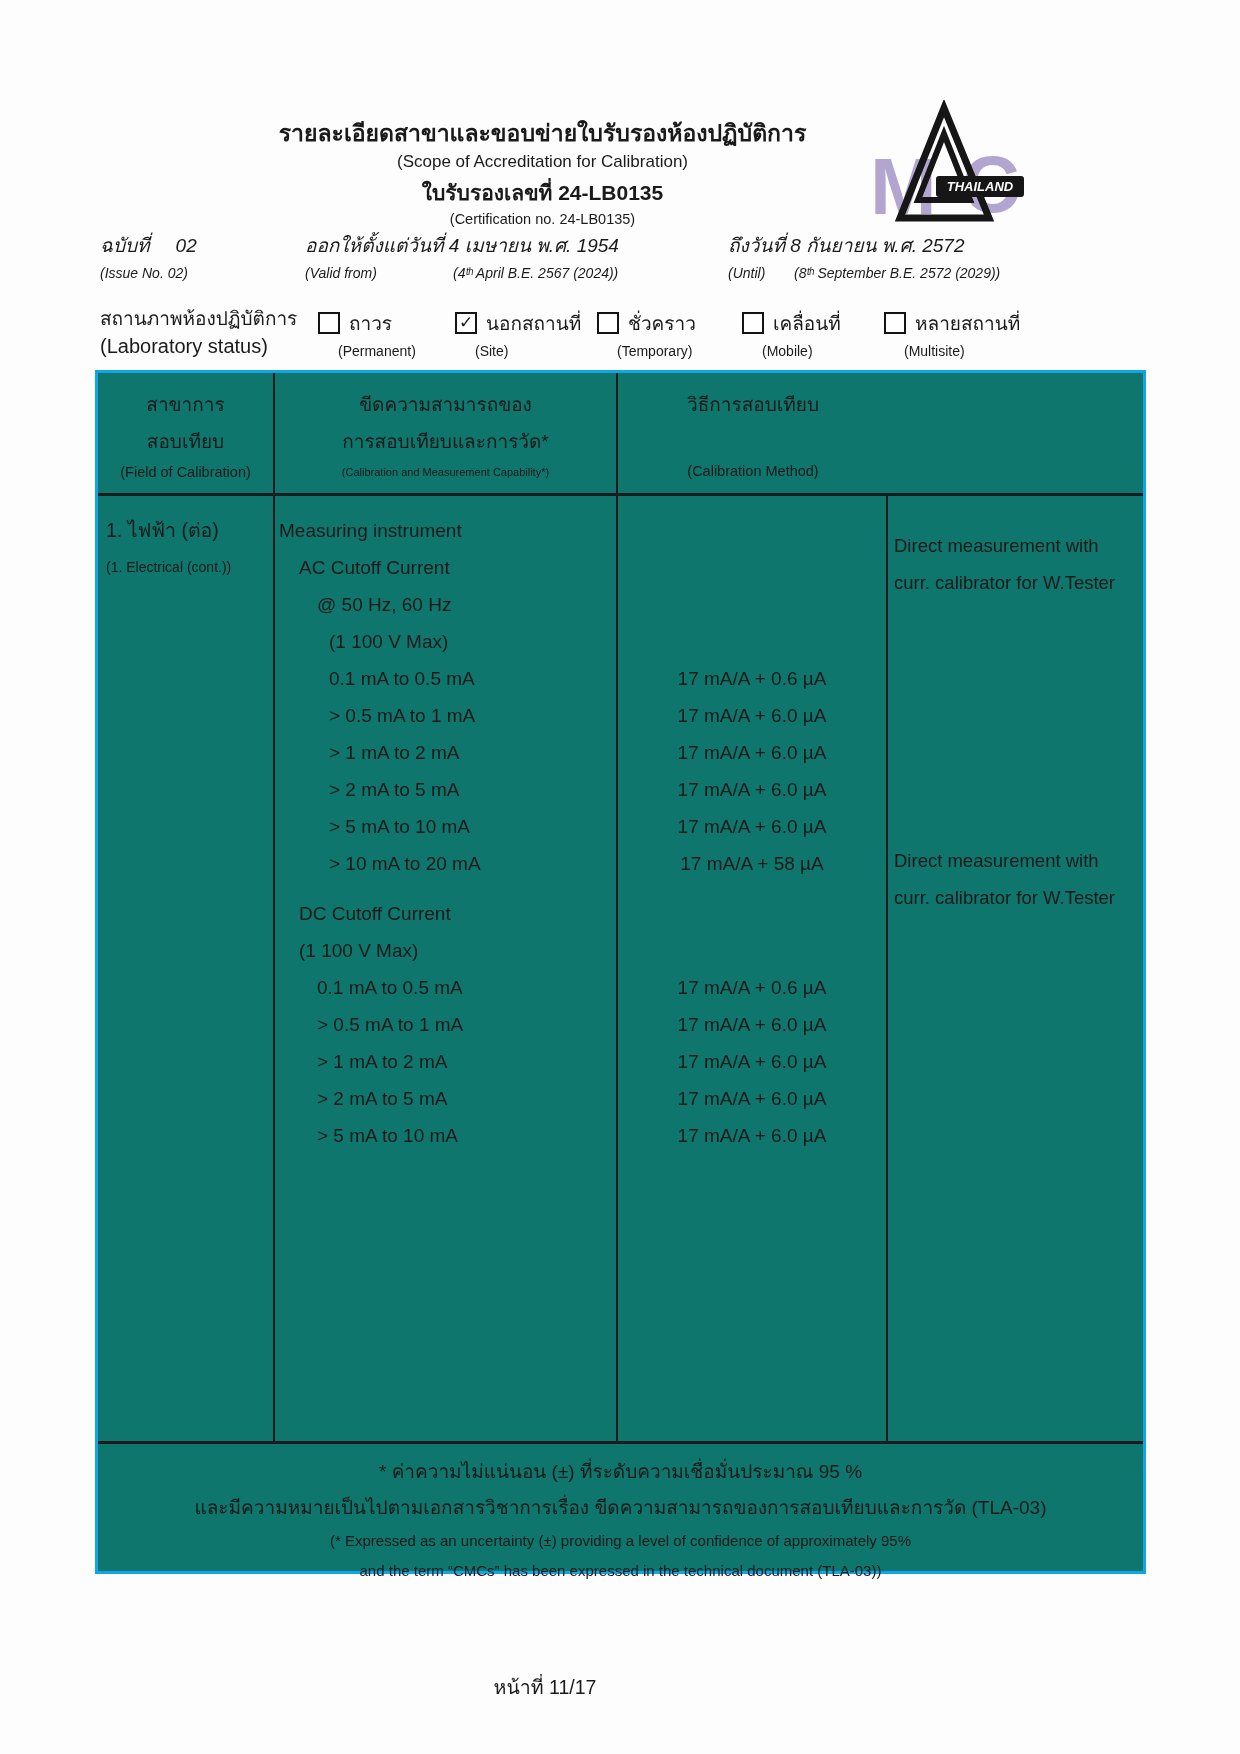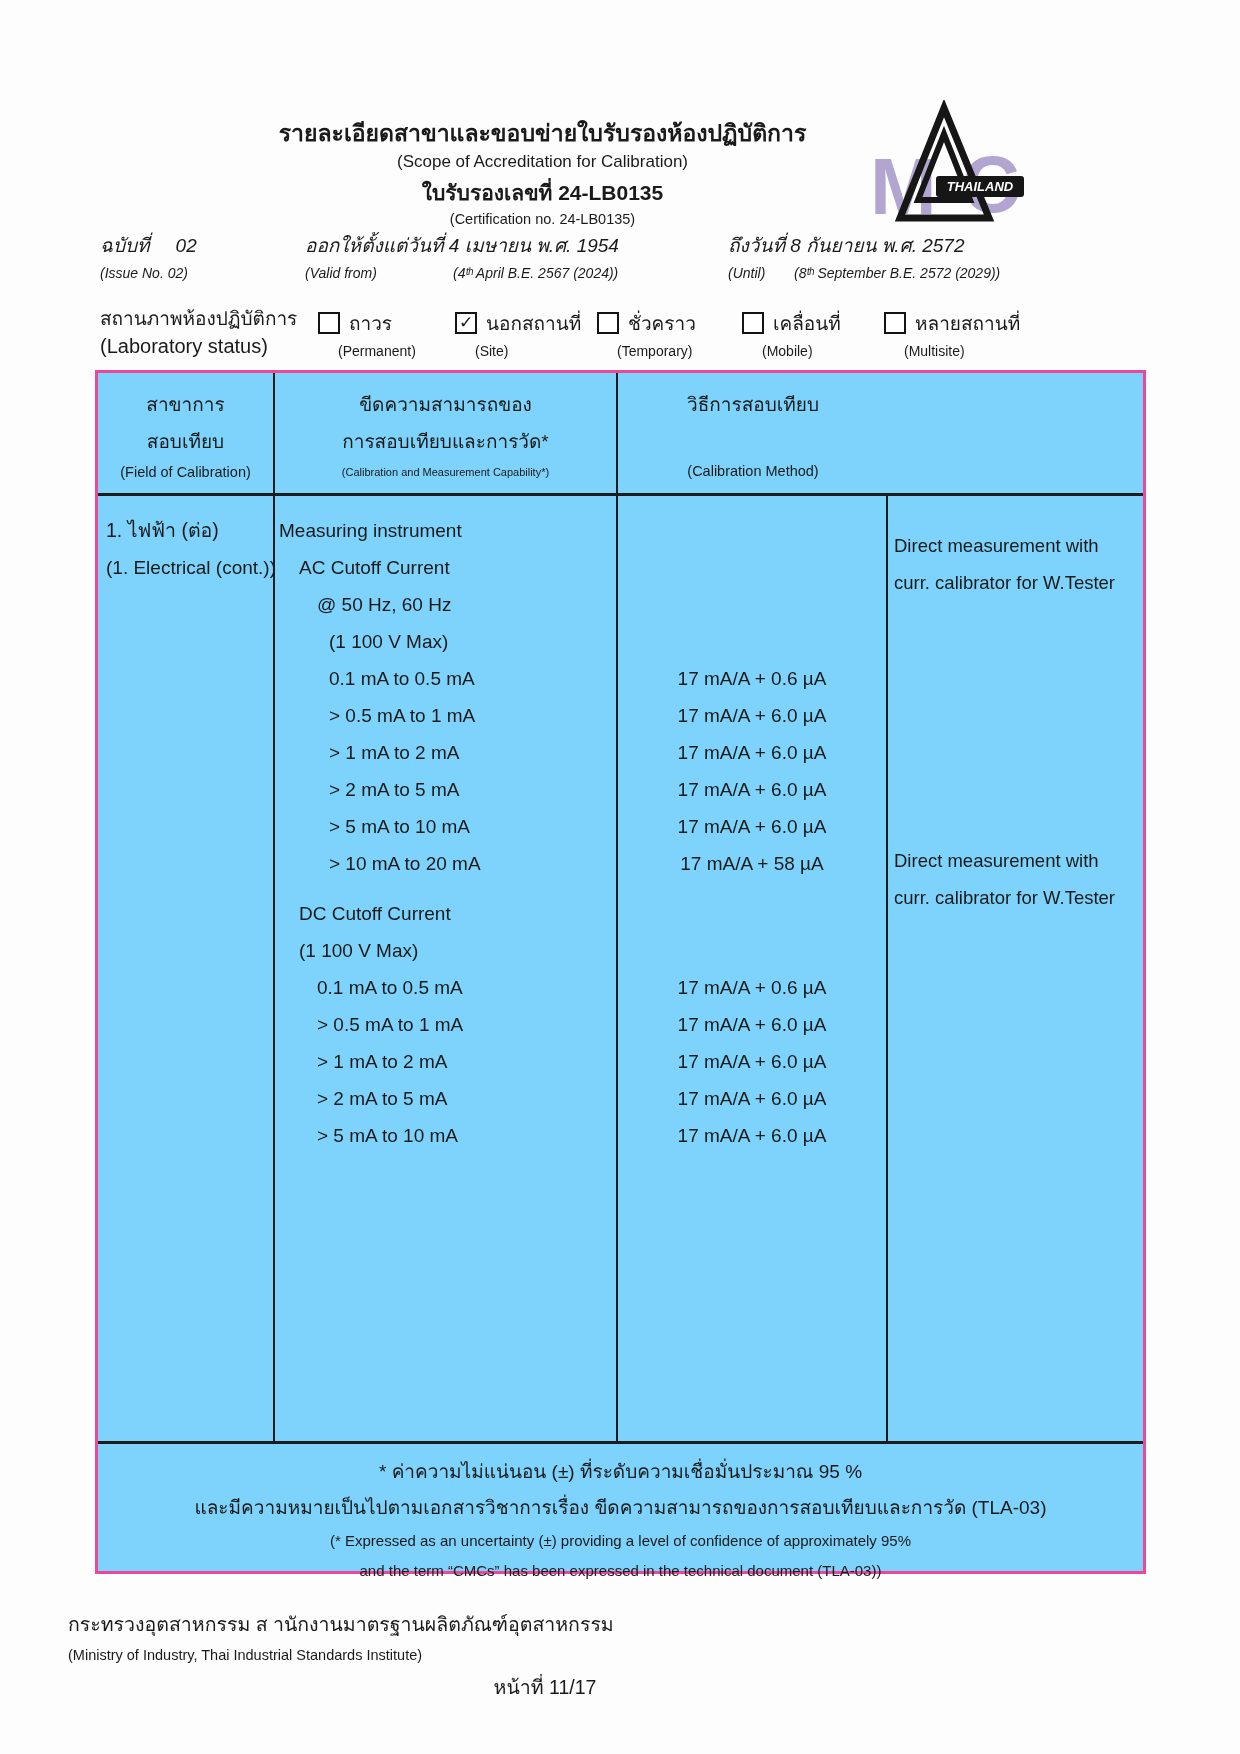--- a/index.html
+++ b/index.html
@@ -38,37 +38,37 @@
   .chk-group{position:absolute;top:308px;}
   .chk-row{display:flex;align-items:center;}
   .chk-box{
     width:18px;height:18px;border:2.5px solid #141414;background:#fff;
     display:inline-flex;align-items:center;justify-content:center;
     font-size:17px;font-weight:bold;line-height:18px;flex:0 0 auto;
   }
   .chk-th{font-size:19px;margin-left:9px;white-space:nowrap;}
   .chk-en{font-size:14px;margin-top:5px;margin-left:20px;white-space:nowrap;}
   
-  .table{position:absolute;left:95px;top:370px;width:1045px;border:3px solid #ec4899;background:#7dd3fc;}
+  .table{position:absolute;left:95px;top:370px;width:1045px;border:3px solid #0ea5e9;background:#0f766e;}
   .thead{display:grid;grid-template-columns:177px 343px 270px 1fr;height:120px;border-bottom:3px solid #1c1c1c;}
   .hcell{
     border-right:2px solid #1c1c1c;box-sizing:border-box;
     display:flex;flex-direction:column;justify-content:center;align-items:center;
     text-align:center;
   }
   .hcell:last-child{border-right:none;gap:36px;}
   .h-th{font-size:19px;line-height:37px;white-space:nowrap;}
   .h-en{font-size:14.5px;line-height:18px;margin-top:3px;white-space:nowrap;}
   .h-en-small{font-size:11px;}
   .tbody{display:grid;grid-template-columns:177px 343px 270px 1fr;height:945px;}
   .bcell{border-right:2px solid #1c1c1c;box-sizing:border-box;padding-top:16px;position:relative;overflow:hidden;}
   .bcell:last-child{border-right:none;}
   .line{line-height:37px;height:37px;white-space:nowrap;font-size:19px;}
   .field-col .f-th{font-size:19.5px;padding-left:8px;}
-  .field-col .f-en{font-size:19px;padding-left:8px;}
+  .field-col .f-en{font-size:14px;padding-left:8px;}
   .param-col .ind0{padding-left:4px;}
   .param-col .ind1{padding-left:24px;}
   .param-col .ind2{padding-left:42px;}
   .param-col .ind3{padding-left:54px;}
   .cmc-col .line{text-align:center;}
   .row-spacer{height:13px;}
   .method-block{position:absolute;left:6px;}
   .method-block .line{font-size:18.5px;}
   .tnotes{border-top:3px solid #1c1c1c;height:130px;box-sizing:border-box;text-align:center;padding-top:10px;}
   .note-th{font-size:19px;line-height:36px;white-space:nowrap;}
@@ -244,19 +244,15 @@
 
     <div class="tnotes">
       <div class="note-th">* ค่าความไม่แน่นอน (±) ที่ระดับความเชื่อมั่นประมาณ 95 %</div>
       <div class="note-th">และมีความหมายเป็นไปตามเอกสารวิชาการเรื่อง ขีดความสามารถของการสอบเทียบและการวัด (TLA-03)</div>
       <div class="note-en">(* Expressed as an uncertainty (±) providing a level of confidence of approximately 95%</div>
       <div class="note-en">and the term “CMCs” has been expressed in the technical document (TLA-03))</div>
     </div>
 
   </div>
 
-  <div class="org">
-    <div class="org-th">กระทรวงอุตสาหกรรม  ส านักงานมาตรฐานผลิตภัณฑ์อุตสาหกรรม</div>
-    <div class="org-en">(Ministry of Industry, Thai Industrial Standards Institute)</div>
-  </div>
   <div class="pageno">หน้าที่ 11/17</div>
 
 </div>
 
 </body></html>

